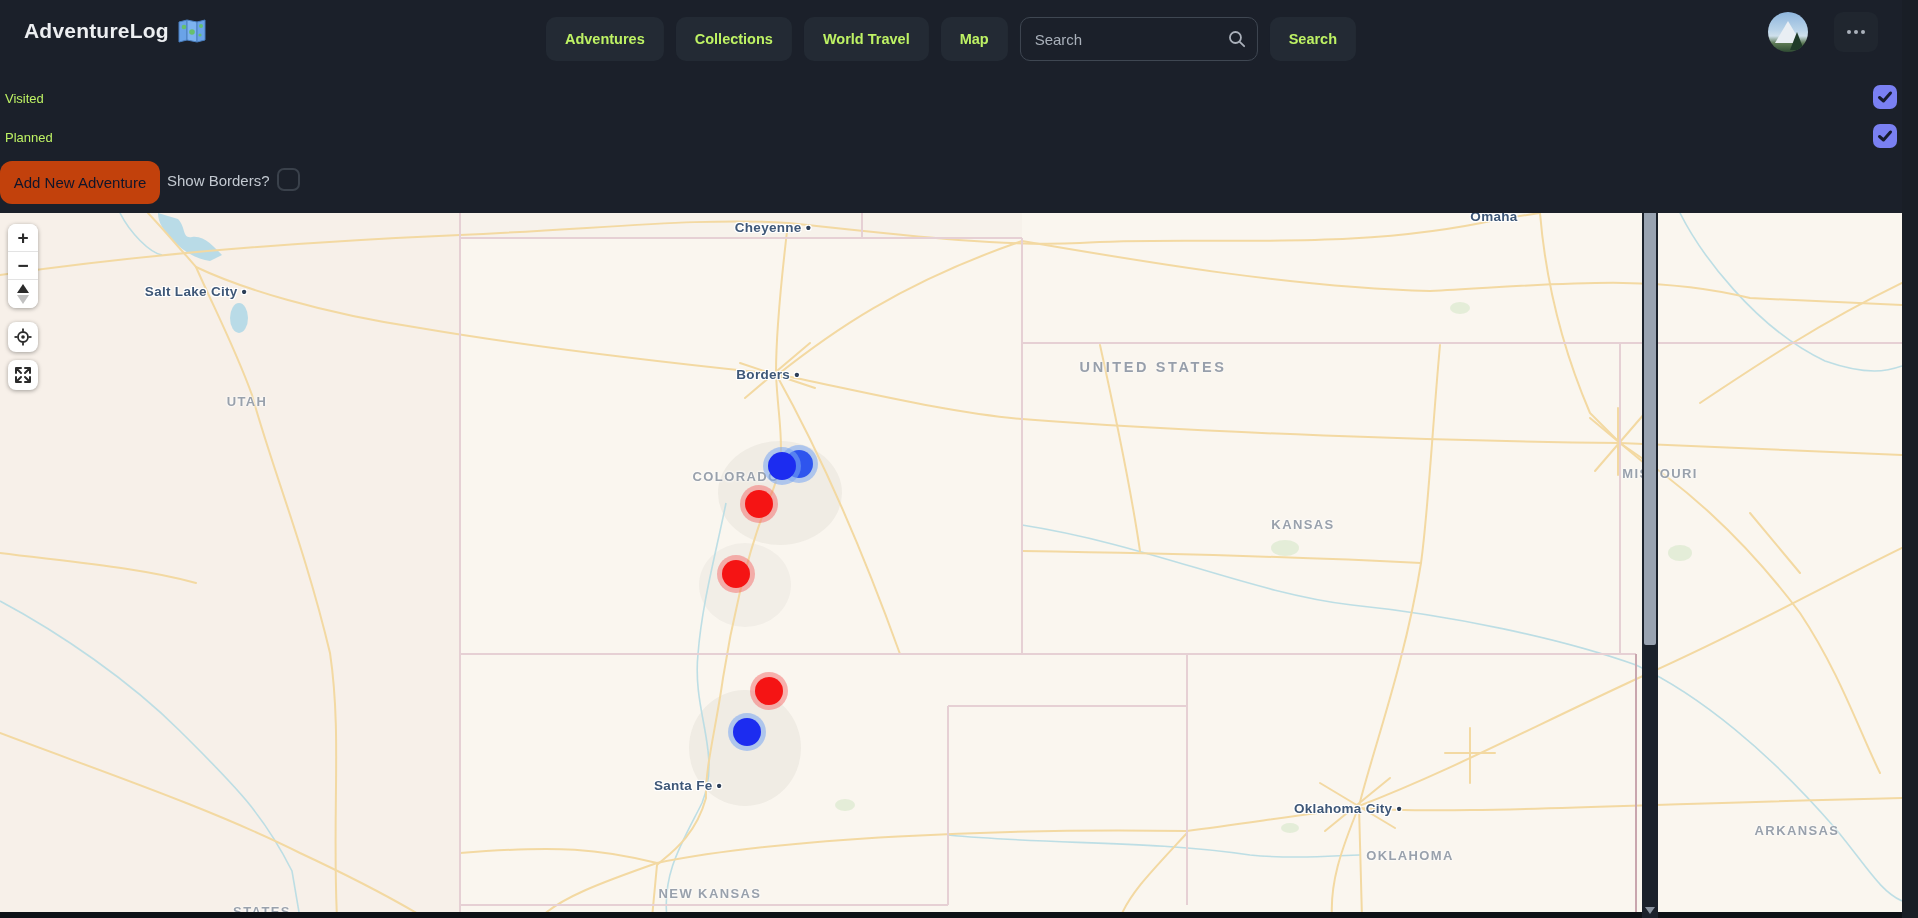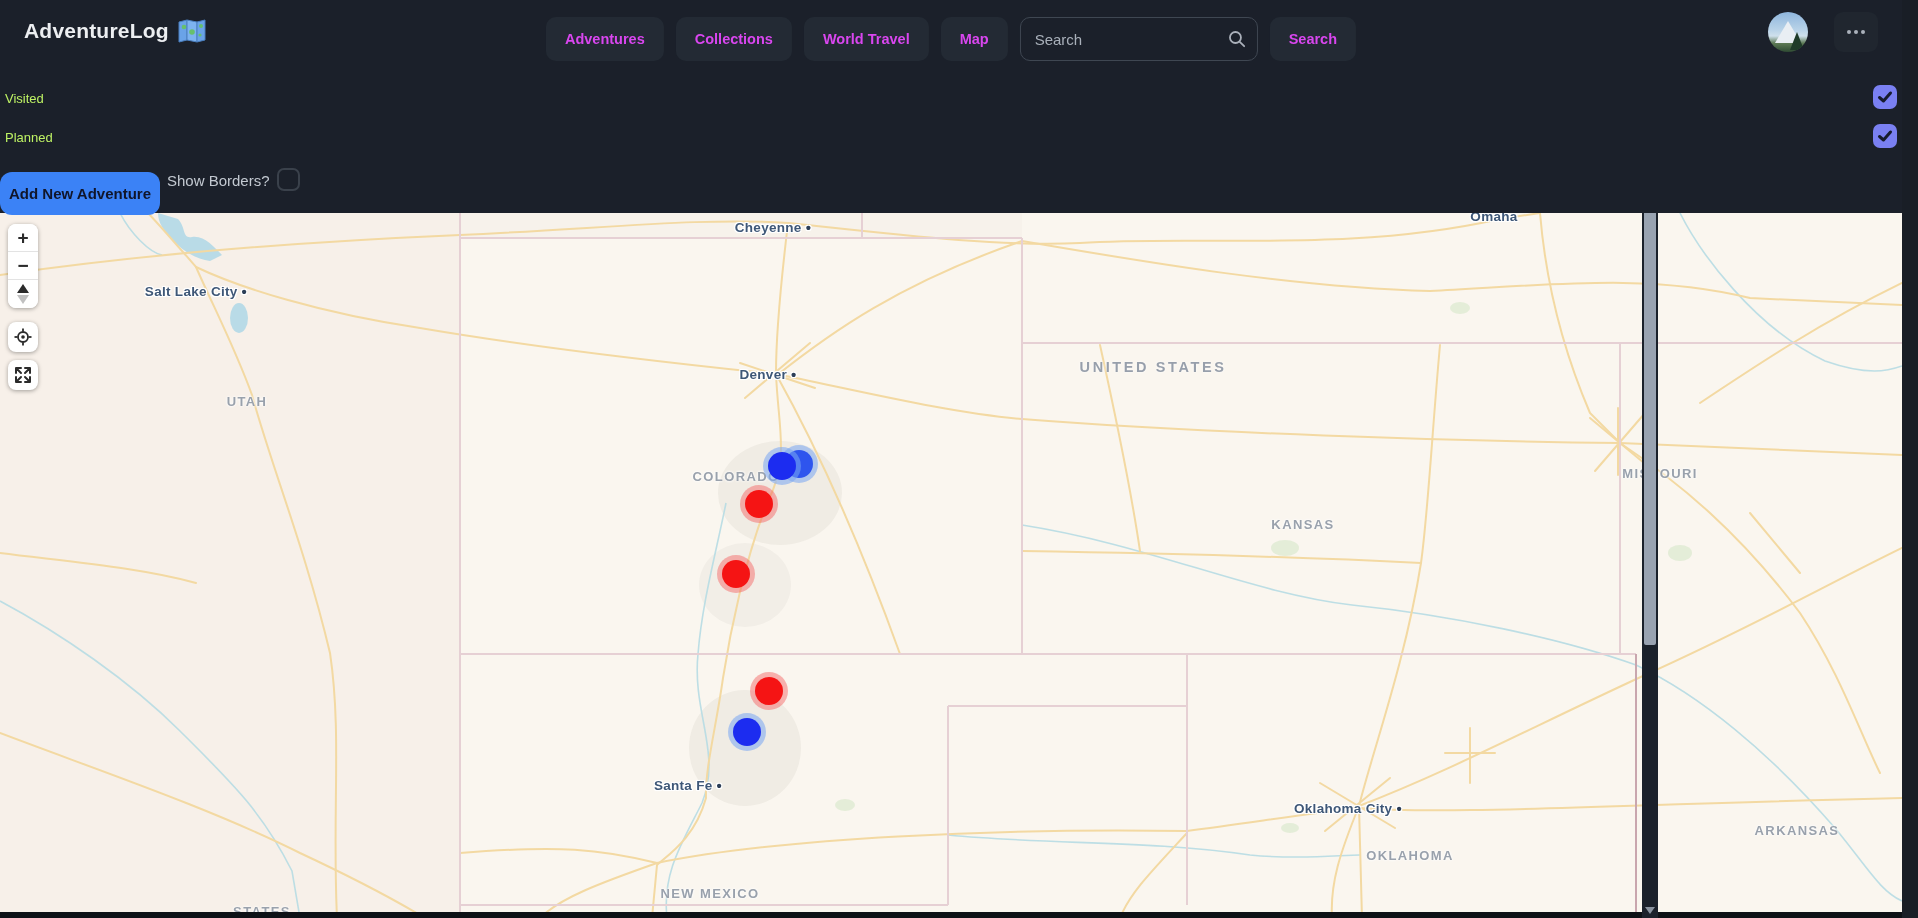--- a/index.html
+++ b/index.html
@@ -9,21 +9,21 @@
 
   
   .top-area { position:absolute; left:0; top:0; width:1902px; height:213px; background:#1b202a; z-index:5; }
   .navbar { position:relative; height:78px; }
   .logo-wrap { position:absolute; left:24px; top:19px; display:flex; align-items:center; gap:9px; }
   .logo-text { font-size:21px; font-weight:bold; color:#eceef1; letter-spacing:.2px; }
   .logo-icon { width:28px; height:24px; }
   .nav-center { position:absolute; left:50%; top:17px; transform:translateX(-50%);
     display:flex; gap:12px; align-items:center; }
   .nav-btn { height:44px; padding:0 19px; border-radius:10px; background:#232a34; border:none;
-    color:#d946ef; font-size:14.5px; font-weight:600; font-family:inherit; cursor:pointer;
+    color:#bef264; font-size:14.5px; font-weight:600; font-family:inherit; cursor:pointer;
     display:flex; align-items:center; white-space:nowrap; }
   .search-wrap { position:relative; }
   .search-input { width:238px; height:44px; border-radius:10px; background:transparent;
     border:1px solid #3f4752; color:#cfd4da; font-size:15px; padding:0 38px 0 14px; font-family:inherit; }
   .search-input::placeholder { color:#a9b0ba; }
   .search-icon { position:absolute; right:12px; top:13px; width:18px; height:18px; }
   .nav-right { position:absolute; right:24px; top:12px; display:flex; align-items:center; gap:26px; }
   .avatar { width:40px; height:40px; border-radius:50%; overflow:hidden; position:relative; cursor:pointer;
     background:linear-gradient(180deg,#8fb6dd 0%,#b9d3e8 45%,#cfe0ec 60%,#5d7a55 78%,#2e4a33 100%); }
   .avatar::before { content:""; position:absolute; left:7px; top:9px; width:0; height:0;
@@ -37,22 +37,22 @@
   
   .filter-label { position:absolute; left:5px; color:#bef264; font-size:13px; }
   .lbl-visited { top:91px; }
   .lbl-planned { top:130px; }
   .checkbox { position:absolute; width:24px; height:24px; border-radius:7px; cursor:pointer; }
   .checkbox.checked { background:#7a80f2; }
   .checkbox svg { display:none; position:absolute; left:4px; top:4px; }
   .checkbox.checked svg { display:block; }
   .cb-visited { right:5px; top:85px; }
   .cb-planned { right:5px; top:124px; }
-  .add-btn { position:absolute; left:0; top:172px; width:160px; height:43px; border:none; border-radius:12px;
-    background:#3b82f6; color:#10152a; font-size:15px; font-weight:700; font-family:inherit; cursor:pointer; }
+  .add-btn { position:absolute; left:0; top:161px; width:160px; height:43px; border:none; border-radius:12px;
+    background:#c2410c; color:#10152a; font-size:15px; font-weight:400; font-family:inherit; cursor:pointer; }
   .borders-label { position:absolute; left:167px; top:172px; font-size:15px; color:#c3c9d1; }
   .cb-borders { left:277px; top:168px; width:23px; height:23px; border-radius:7px; border:2px solid #3a414b; background:transparent; }
 
   
   .map { position:absolute; left:0; top:213px; width:1902px; height:699px; background:#faf6ef;
     overflow:hidden; cursor:grab; }
   .map svg.base { position:absolute; left:0; top:0; }
   .map-label { position:absolute; transform:translate(-50%,-50%); white-space:nowrap; pointer-events:none; }
   .city-label { display:flex; align-items:center; gap:4px; color:#3e5777; font-size:13.5px; font-weight:bold;
     letter-spacing:.3px;
@@ -234,34 +234,34 @@
       </g>
       <path d="M1636 441 L1636 705" stroke="#c9a6ae" stroke-width="2" fill="none"></path>
     </svg>
 
     <div id="map-labels">
         <div class="map-label country-label" style="left: 1153px; top: 154px;"><span>UNITED STATES</span></div>
         <div class="map-label state-label" style="left: 247px; top: 188px;"><span>UTAH</span></div>
         <div class="map-label state-label" style="left: 736px; top: 263px;"><span>COLORADO</span></div>
         <div class="map-label state-label" style="left: 1303px; top: 311px;"><span>KANSAS</span></div>
         <div class="map-label state-label" style="left: 1660px; top: 260px;"><span>MISSOURI</span></div>
-        <div class="map-label state-label" style="left: 710px; top: 680px;"><span>NEW MEXICO</span></div>
+        <div class="map-label state-label" style="left: 710px; top: 680px;"><span>NEW KANSAS</span></div>
         <div class="map-label state-label" style="left: 1410px; top: 642px;"><span>OKLAHOMA</span></div>
         <div class="map-label state-label" style="left: 1797px; top: 617px;"><span>ARKANSAS</span></div>
         <div class="map-label state-label" style="left: 262px; top: 698px;"><span>STATES</span></div>
         <div class="map-label city-label" style="left: 773px; top: 14px;">
           <span>Cheyenne</span>
           <span class="cdot">•</span>
         </div>
         <div class="map-label city-label" style="left: 196px; top: 54px; margin-top: 24px;">
           <span>Salt Lake City</span>
           <span class="cdot">•</span>
         </div>
         <div class="map-label city-label" style="left: 768px; top: 161px;">
-          <span>Denver</span>
+          <span>Borders</span>
           <span class="cdot">•</span>
         </div>
         <div class="map-label city-label" style="left: 688px; top: 572px;">
           <span>Santa Fe</span>
           <span class="cdot">•</span>
         </div>
         <div class="map-label city-label" style="left: 1348px; top: 595px;">
           <span>Oklahoma City</span>
           <span class="cdot">•</span>
         </div>

